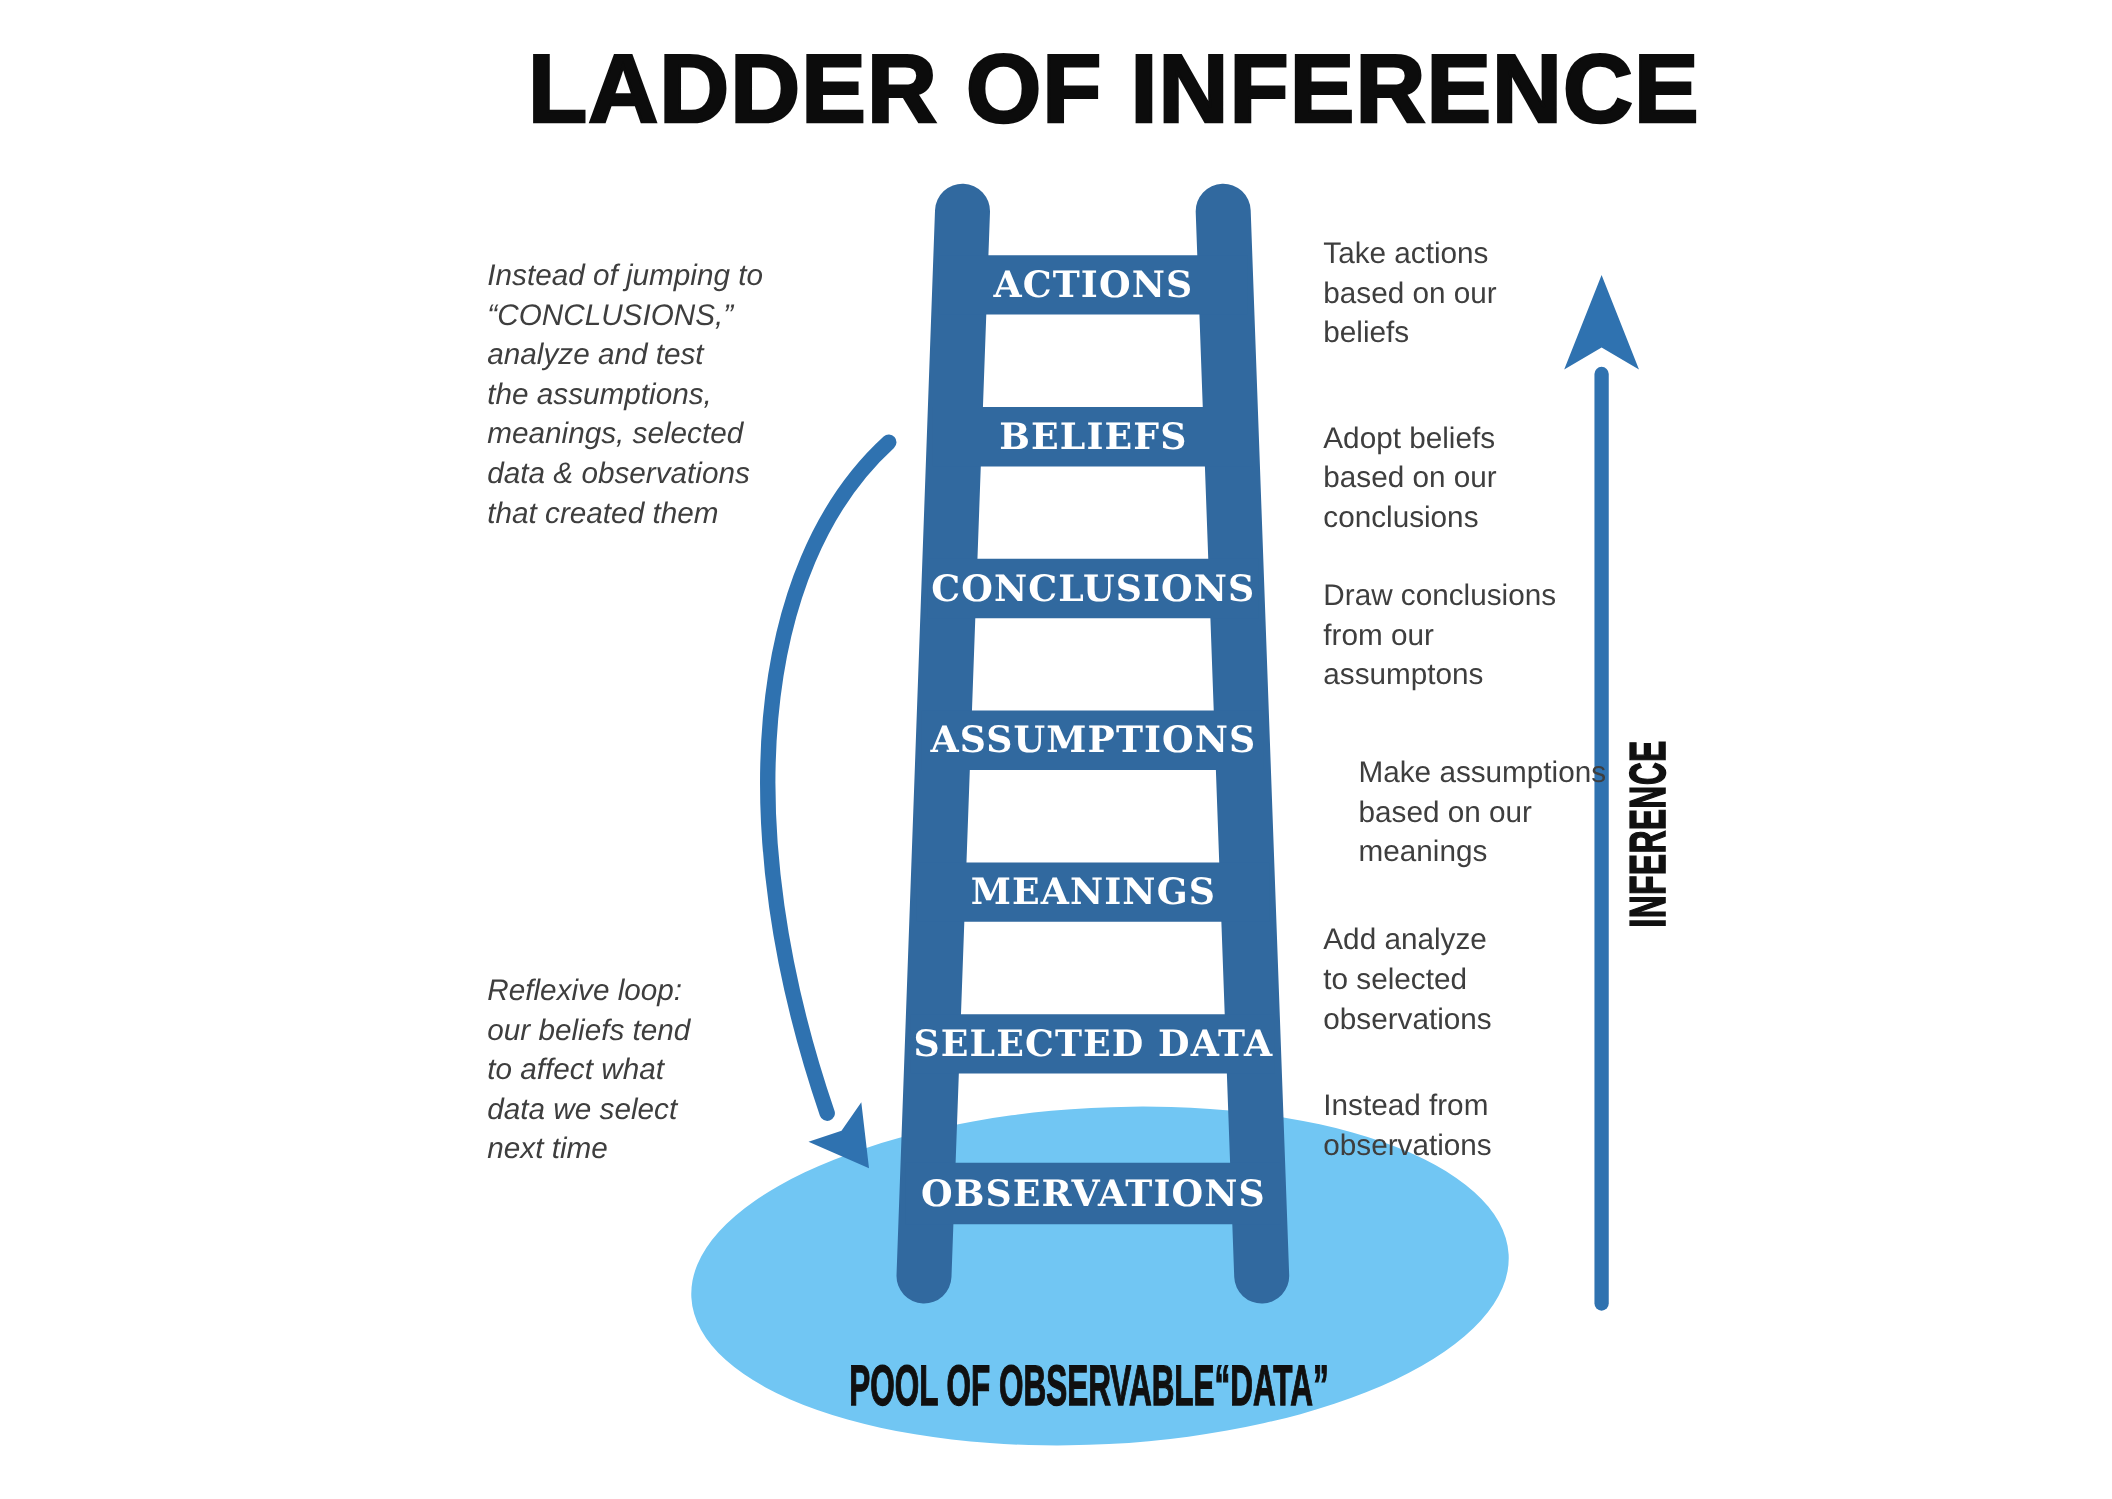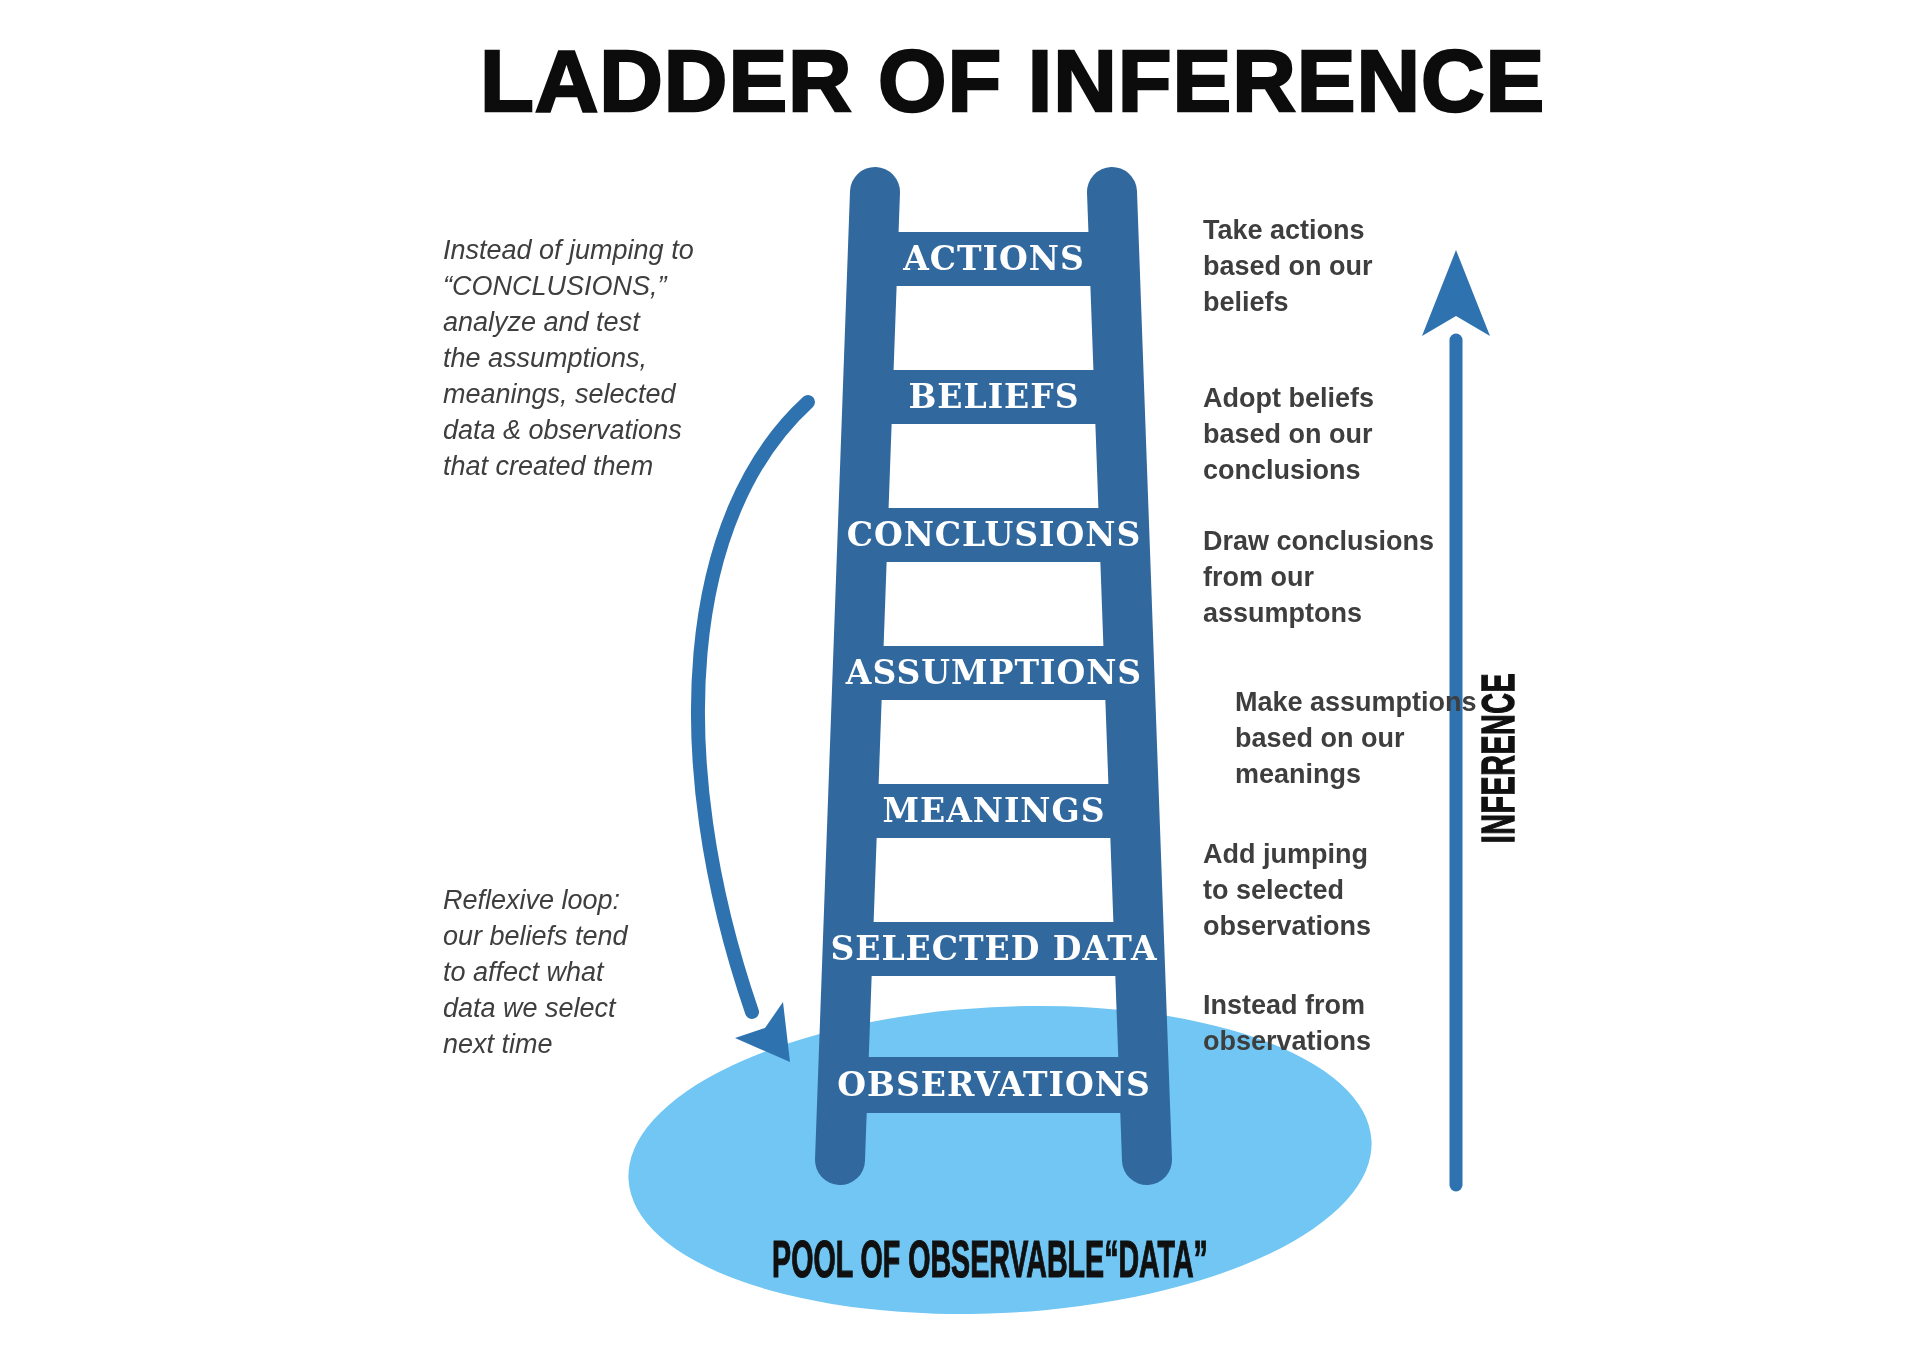--- a/index.html
+++ b/index.html
@@ -28,21 +28,20 @@
     font-style:italic;
   }
   #note-col .note{
     position:absolute;
     left:1203px;
     width:285px;
     color:#3e3e3e;
     font-size:27px;
     line-height:36px;
     white-space:pre-line;
-    font-weight:bold;
   }
   #inference-label{
     left:1498px;top:758px;
     transform:translate(-50%,-50%) rotate(-90deg) scaleX(0.62);
     font-size:46px;
     font-weight:700;
     color:#111;
     -webkit-text-stroke:1.5px #111;
     letter-spacing:1px;
     white-space:nowrap;
@@ -132,20 +131,20 @@
 beliefs</div>
   <div class="note" style="top:380px;">Adopt beliefs
 based on our
 conclusions</div>
   <div class="note" style="top:523px;">Draw conclusions
 from our
 assumptons</div>
   <div class="note" style="top:684px;margin-left:32px;">Make assumptions
 based on our
 meanings</div>
-  <div class="note" style="top:836px;">Add jumping
+  <div class="note" style="top:836px;">Add analyze
 to selected
 observations</div>
   <div class="note" style="top:987px;">Instead from
 observations</div>
 </div>
 
 <div id="inference-label" class="abs">INFERENCE</div>
 
 </body></html>

